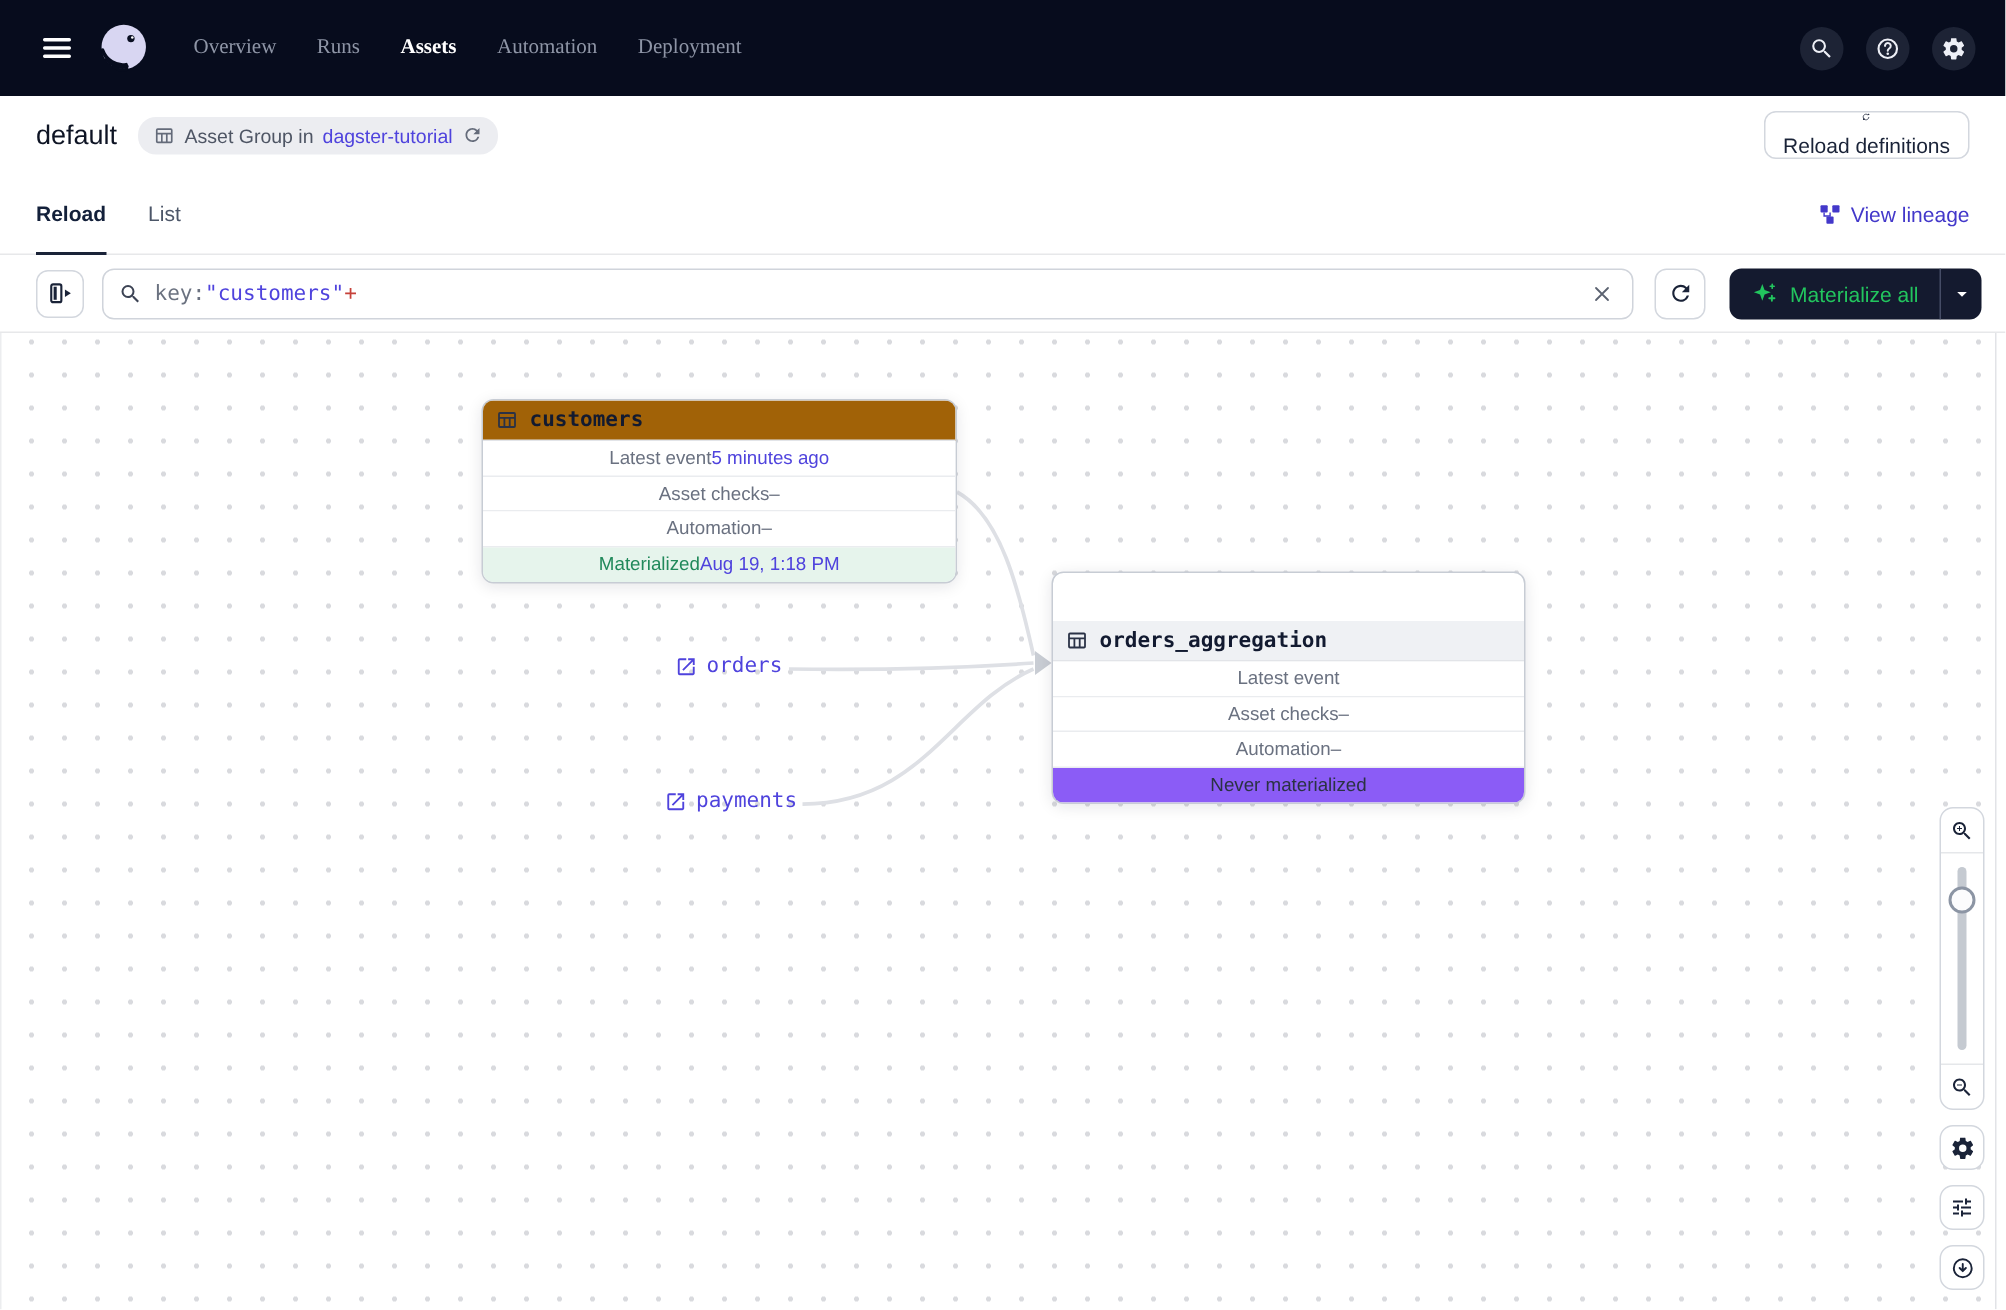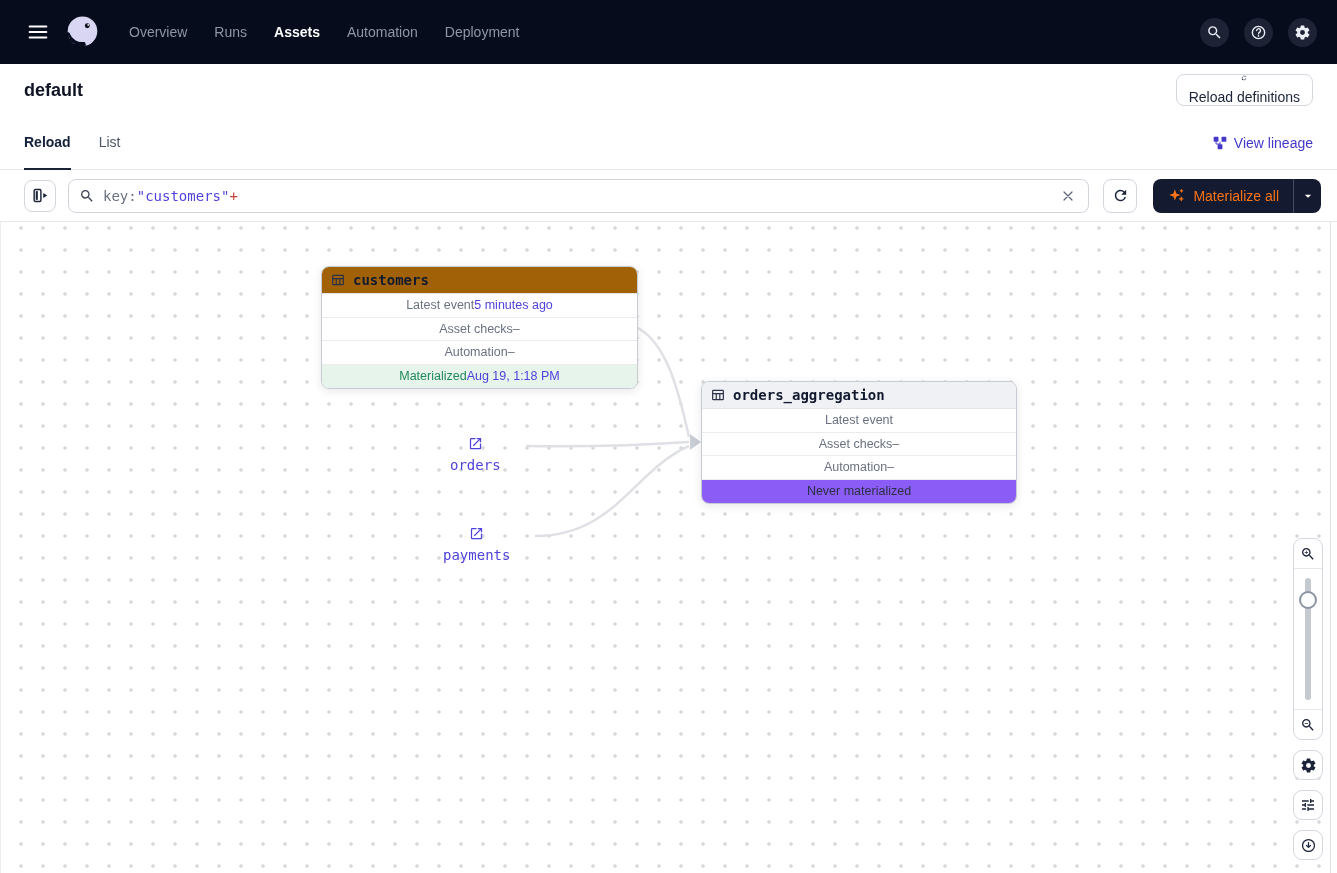--- a/index.html
+++ b/index.html
@@ -7,29 +7,29 @@
     font-family:"Liberation Sans", sans-serif; }
   svg.ic { display:block; }
 
   
   .nav { height:64px; background:#070C1D; display:flex; align-items:center; padding:0 20px; }
   .hamburger { width:36px; height:36px; display:flex; align-items:center; justify-content:center;
     background:none; border:none; color:#fff; cursor:pointer; }
   .logo { margin:0 16px 0 8px; }
   .nav-items { display:flex; gap:27px; margin-left:12px; }
   .nav-item { font-size:14px; color:#8E95A6; cursor:pointer; background:none; border:none;
-    font-family:Liberation Sans, sans-serif; }
+    font-family:Liberation Serif, serif; }
   .nav-item.active { color:#fff; font-weight:700; }
   .nav-right { margin-left:auto; display:flex; gap:15px; align-items:center; }
   .nav-iconbtn { width:29px; height:29px; border-radius:50%; background:#1D2335; border:none;
     color:#EDEFF6; display:flex; align-items:center; justify-content:center; cursor:pointer; }
 
   
   .pagehead { height:52px; display:flex; align-items:center; padding:0 24px; gap:14px; background:#fff; }
-  .page-title { font-size:18px; font-weight:700; color:#0E1424; }
+  .page-title { font-size:18px; font-weight:400; color:#0E1424; }
   .badge { display:inline-flex; align-items:center; gap:6px; background:#ECEDF1; border-radius:12px;
     height:25px; padding:0 10px; font-size:13px; color:#4E5564; }
   .badge .link { color:#4F43DD; cursor:pointer; }
   .badge .b-ic { color:#646B7A; }
   .reload-btn { margin-left:auto; height:32px; border:1px solid #D3D7DE; border-radius:8px; background:#fff;
     display:flex; gap:8px; align-items:center; padding:0 12px; font-size:14px; color:#1A2338;
     cursor:pointer; font-family:inherit;flex-direction:column; }
 
   
   .tabsrow { height:54px; display:flex; align-items:stretch; padding:0 24px; border-bottom:1px solid #E7E8EA; background:#fff; }
@@ -51,21 +51,21 @@
   .searchbox .s-ic { color:#3C4354; flex:none; }
   .query { font-family:"DejaVu Sans Mono", monospace; font-size:14px; white-space:pre; }
   .seg-key { color:#6B7280; } .seg-val { color:#4F43DD; } .seg-plus { color:#C6423A; }
   .clear-btn { margin-left:auto; width:24px; height:24px; border:none; background:none; color:#5B6270;
     display:flex; align-items:center; justify-content:center; cursor:pointer; }
   .refresh-btn { width:34px; height:34px; border:1px solid #D3D7DE; border-radius:8px; background:#fff;
     display:flex; align-items:center; justify-content:center; color:#1A2338; cursor:pointer; flex:none; margin-left:2px; }
   .mat-split { display:flex; height:34px; border-radius:8px; overflow:hidden; background:#141A2F;
     color:#fff; margin-left:4px; flex:none; }
   .mat-main { display:flex; align-items:center; gap:8px; padding:0 14px; font-size:14px; font-weight:500;
-    background:none; border:none; color:#f97316; cursor:pointer; font-family:inherit; }
+    background:none; border:none; color:#22c55e; cursor:pointer; font-family:inherit; }
   .mat-div { width:1px; background:#454C66; }
   .mat-caret { width:27px; display:flex; align-items:center; justify-content:center; background:none;
     border:none; color:#fff; cursor:pointer; }
 
   
   .graph { position:relative; height:651px; background:#fff;
     background-image:radial-gradient(circle, #D9DADE 1.5px, transparent 1.9px);
     background-size:22px 22px; background-position:9px 17px; overflow:hidden;
     border-left:1px solid #ECEDEF; }
   .edges { position:absolute; inset:0; pointer-events:none; }
@@ -80,21 +80,21 @@
   .node-row { height:23.5px; display:flex; align-items:center; justify-content:center;
     padding:0 8px; border-bottom:1px solid #EAECEF; color:#6A7180; background:#fff; }
   .node-row:last-child { border-bottom:none; }
   .node-row .val-link { color:#4F43DD; cursor:pointer; }
   .node-row .val-dash { color:#6A7180; }
   .row-materialized { background:#E6F4EC; color:#21895B; }
   .row-footer { background:#8b5cf6; color:#2A3242; }
 
   .ext-link { position:absolute; display:flex; align-items:center; gap:6px; color:#4F43DD;
     font-family:"DejaVu Sans Mono", monospace; font-size:14px; font-weight:500; cursor:pointer;
-    background:none; border:none;flex-direction:column; }
+    background:none; border:none; }
 
   
   .zoomctl { position:absolute; right:14px; top:316px; width:30px; height:202px; background:#fff;
     border:1px solid #D3D7DE; border-radius:9px; display:flex; flex-direction:column; align-items:center; }
   .zbtn { height:30px; width:100%; display:flex; align-items:center; justify-content:center;
     background:none; border:none; color:#1A2338; cursor:pointer; }
   .zbtn.top { border-bottom:1px solid #E5E7EA; }
   .zbtn.bottom { border-top:1px solid #E5E7EA; }
   .slider-zone { flex:1; position:relative; width:100%; }
   .slider-track { position:absolute; left:50%; transform:translateX(-50%); top:9px; bottom:9px;
@@ -217,20 +217,34 @@
     <button class="nav-iconbtn">
         <svg class="ic" width="17" height="17">
           <use href="#i-gear"></use>
         </svg>
       </button>
   </div>
 </header>
 
 <section class="pagehead">
   <h1 class="page-title">default</h1>
+  <div class="badge">
+    <span class="b-ic">
+        <svg class="ic" width="15" height="15">
+          <use href="#i-grid"></use>
+        </svg>
+      </span>
+    <span>Asset Group in</span>
+    <span class="link">dagster-tutorial</span>
+    <span class="b-ic">
+        <svg class="ic" width="14" height="14">
+          <use href="#i-refresh"></use>
+        </svg>
+      </span>
+  </div>
   <button class="reload-btn">
     <svg class="ic" width="16" height="16">
         <use href="#i-reload"></use>
       </svg>
     <span>Reload definitions</span>
   </button>
 </section>
 
 <div class="tabsrow">
   <button class="tab active">Reload</button>
@@ -327,21 +341,21 @@
   </button>
 
   <button class="ext-link" style="left:442px; top:304px;">
     <svg class="ic" width="15" height="15">
         <use href="#i-extlink"></use>
       </svg>
     <span>payments</span>
   </button>
 
   <div class="node" style="left:700px; top:159px; width:316px;">
-    <div class="node-header" style="background:#EFF1F4;">
+    <div class="node-header" style="background:#EFF1F4;margin-top:32px;">
       <span class="h-ic">
           <svg class="ic" width="16" height="16">
             <use href="#i-grid"></use>
           </svg>
         </span>
       <span>orders_aggregation</span>
     </div>
     <div class="node-row">
       <span>Latest event</span>
       <span></span>

